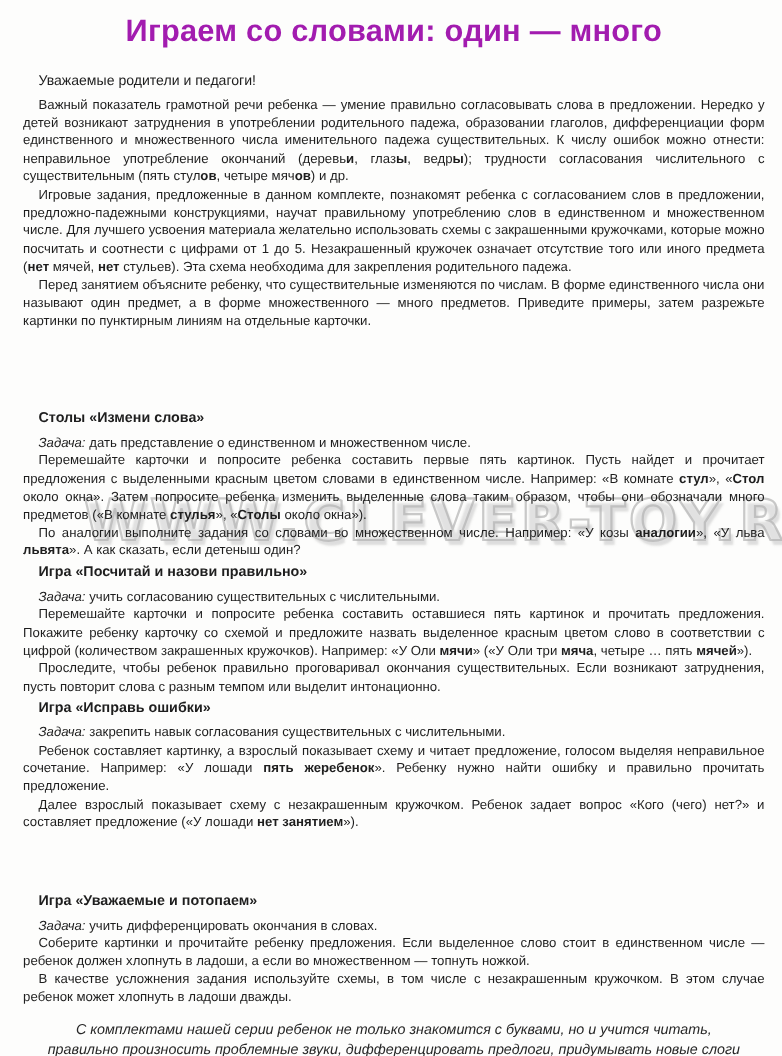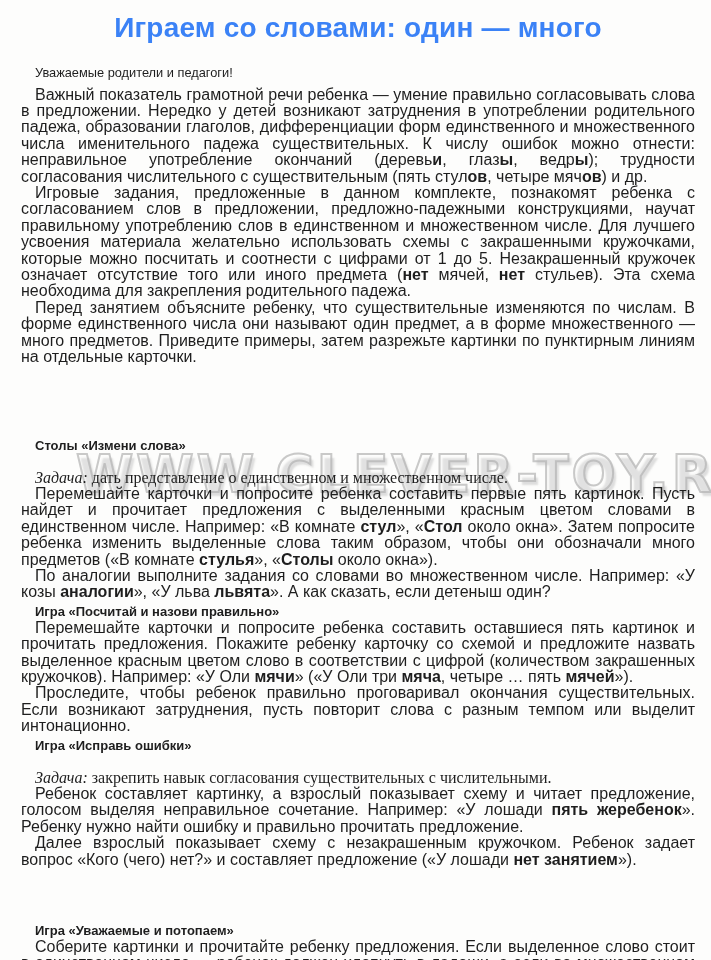--- a/index.html
+++ b/index.html
@@ -30,32 +30,32 @@
     position:relative;
     z-index:1;
     padding:0 16px 0 21px;
   }
   .title{
     margin:11px 0 0 0;
     text-align:center;
     font-size:28px;
     line-height:1.2;
     font-weight:700;
-    color:#3b82f6;
+    color:#a21caf;
     letter-spacing:0.2px;
   }
   .salutation{
     margin:20px 0 0 14px;
     font-size:12.8px;
     line-height:16px;
     font-weight:400;
   }
   .para{
     margin:0;
-    font-size:16px;
+    font-size:12px;
     line-height:16.4px;
     text-align:justify;
     text-indent:14px;
   }
   .para{text-align-last:left;}
   .seg-b{font-weight:700;}
   .seg-i{font-style:italic;}
   .game{margin:0;}
   .game-heading{
     margin:0 0 0 14px;
@@ -64,21 +64,21 @@
     font-weight:700;
   }
   .task{margin-top:6px;}
   .game .para.body{margin-top:0;}
   .intro-p1{margin-top:6px;}
   .game1{margin-top:72px;}
   .game2{margin-top:3px;}
   .game3{margin-top:3px;}
   .game4{margin-top:55px;}
   .game .game-heading{margin-top:0;}
-  .after-heading{margin-top:16px;font-family:Liberation Serif, serif;}
+  .after-heading{margin-top:6px;}
   .footer-note{
     margin:12px auto 0 auto;
     max-width:630px;
     text-align:center;
     font-size:13px;
     line-height:18px;
     font-style:italic;
     color:#262626;
   }
 </style>
@@ -101,32 +101,35 @@
 
     <section class="game game1">
       <h2 class="game-heading">Столы «Измени слова»</h2>
       <p class="para task after-heading"><span class="seg-i">Задача:</span><span> дать представление о единственном и множественном числе.</span></p>
       <p class="para body"><span>Перемешайте карточки и попросите ребенка составить первые пять картинок. Пусть найдет и прочитает предложения с выделенными красным цветом словами в единственном числе. Например: «В комнате </span><span class="seg-b">стул</span><span>», «</span><span class="seg-b">Стол</span><span> около окна». Затем попросите ребенка изменить выделенные слова таким образом, чтобы они обозначали много предметов («В комнате </span><span class="seg-b">стулья</span><span>», «</span><span class="seg-b">Столы</span><span> около окна»).</span></p>
       <p class="para body"><span>По аналогии выполните задания со словами во множественном числе. Например: «У козы </span><span class="seg-b">аналогии</span><span>», «У льва </span><span class="seg-b">львята</span><span>». А как сказать, если детеныш один?</span></p>
     </section>
 
     <section class="game game2">
       <h2 class="game-heading">Игра «Посчитай и назови правильно»</h2>
+      <p class="para task after-heading"><span class="seg-i">Задача:</span><span> учить согласованию существительных с числительными.</span></p>
       <p class="para body"><span>Перемешайте карточки и попросите ребенка составить оставшиеся пять картинок и прочитать предложения. Покажите ребенку карточку со схемой и предложите назвать выделенное красным цветом слово в соответствии с цифрой (количеством закрашенных кружочков). Например: «У Оли </span><span class="seg-b">мячи</span><span>» («У Оли три </span><span class="seg-b">мяча</span><span>, четыре … пять </span><span class="seg-b">мячей</span><span>»).</span></p>
       <p class="para body"><span>Проследите, чтобы ребенок правильно проговаривал окончания существительных. Если возникают затруднения, пусть повторит слова с разным темпом или выделит интонационно.</span></p>
     </section>
 
     <section class="game game3">
       <h2 class="game-heading">Игра «Исправь ошибки»</h2>
       <p class="para task after-heading"><span class="seg-i">Задача:</span><span> закрепить навык согласования существительных с числительными.</span></p>
       <p class="para body"><span>Ребенок составляет картинку, а взрослый показывает схему и читает предложение, голосом выделяя неправильное сочетание. Например: «У лошади </span><span class="seg-b">пять жеребенок</span><span>». Ребенку нужно найти ошибку и правильно прочитать предложение.</span></p>
       <p class="para body"><span>Далее взрослый показывает схему с незакрашенным кружочком. Ребенок задает вопрос «Кого (чего) нет?» и составляет предложение («У лошади </span><span class="seg-b">нет занятием</span><span>»).</span></p>
     </section>
 
     <section class="game game4">
       <h2 class="game-heading">Игра «Уважаемые и потопаем»</h2>
+      <p class="para task after-heading"><span class="seg-i">Задача:</span><span> учить дифференцировать окончания в словах.</span></p>
       <p class="para body"><span>Соберите картинки и прочитайте ребенку предложения. Если выделенное слово стоит в единственном числе — ребенок должен хлопнуть в ладоши, а если во множественном — топнуть ножкой.</span></p>
+      <p class="para body"><span>В качестве усложнения задания используйте схемы, в том числе с незакрашенным кружочком. В этом случае ребенок может хлопнуть в ладоши дважды.</span></p>
     </section>
 
     <p class="footer-note">С комплектами нашей серии ребенок не только знакомится с буквами, но и учится читать, правильно произносить проблемные звуки, дифференцировать предлоги, придумывать новые слоги и составлять предложения.</p>
 
   </div>
 </div>
 
 </body></html>

